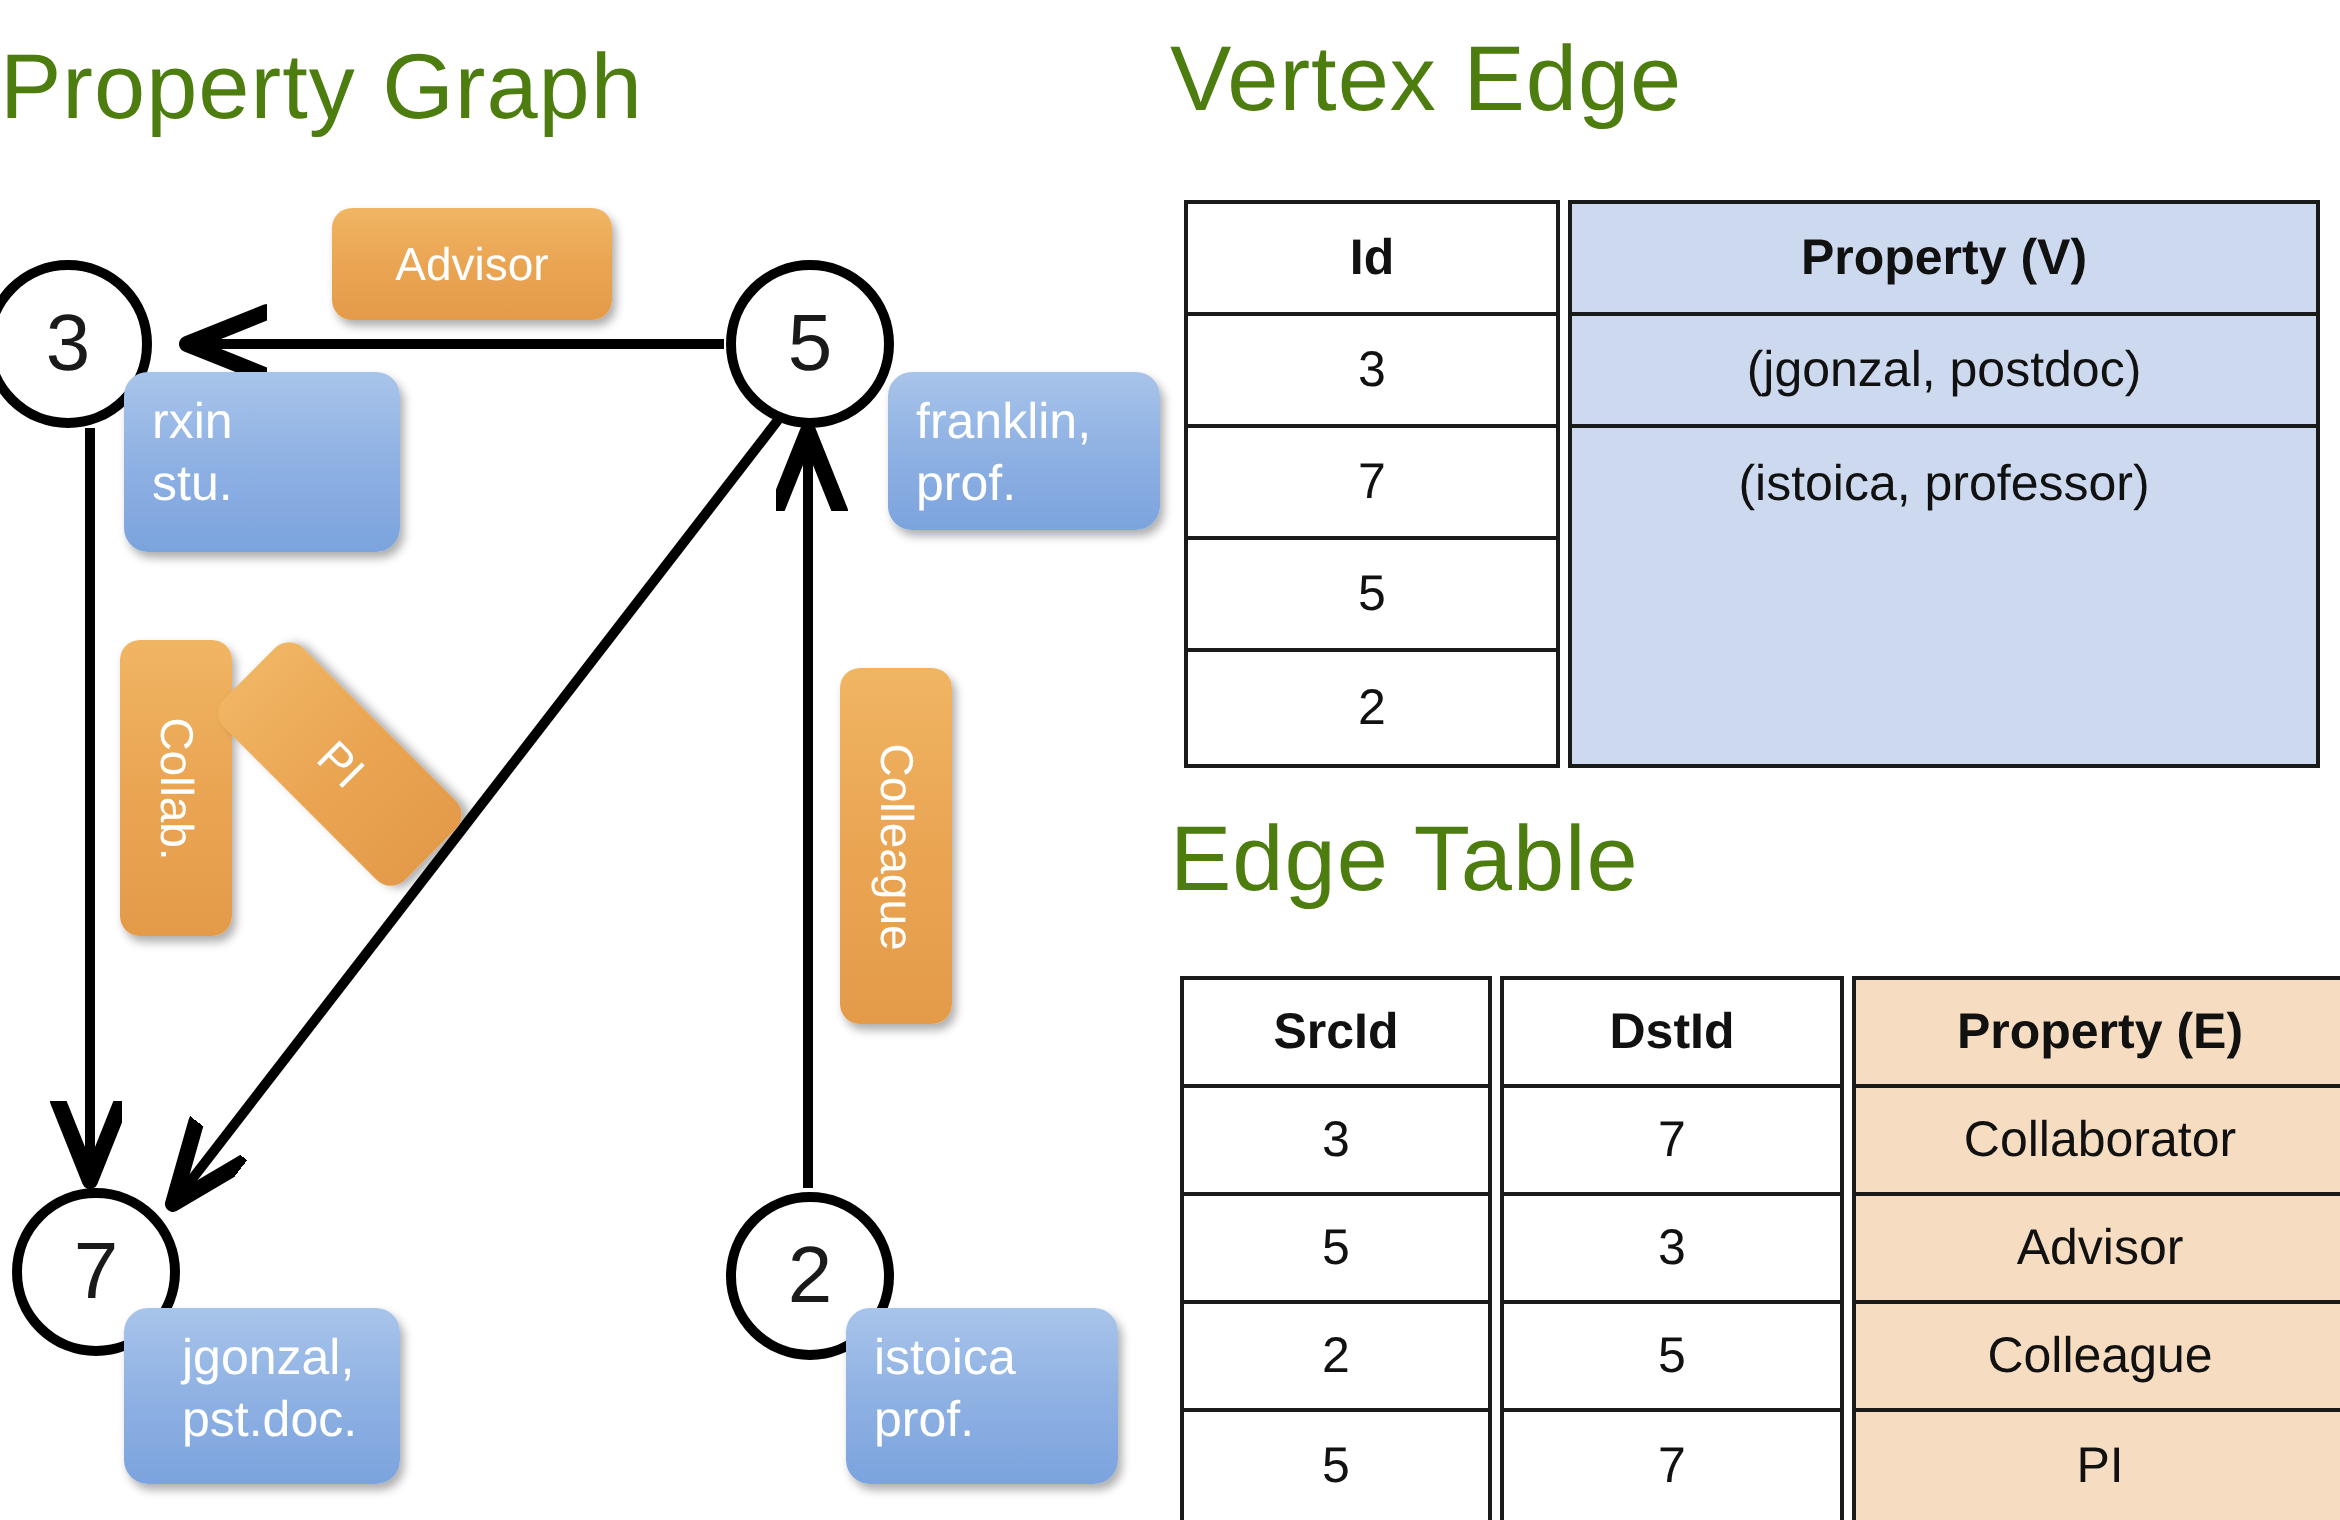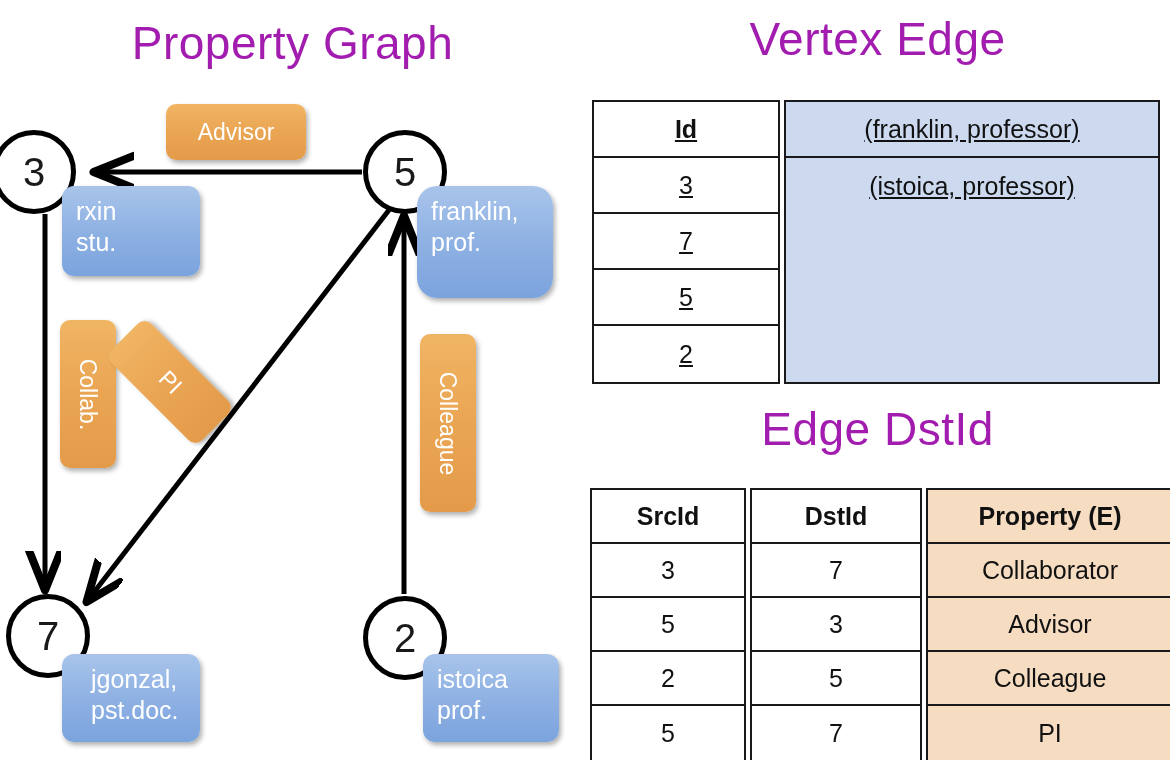--- a/index.html
+++ b/index.html
@@ -16,23 +16,22 @@
     color: #000;
   }
 
   
   .title {
     position: absolute;
     font-family: "Liberation Sans", sans-serif;
     font-weight: 300;
     font-size: 46px;
     letter-spacing: 0.5px;
-    color: #a21caf;
-    white-space: nowrap;
-    text-align: center;
+    color: #4d7c0f;
+    white-space: nowrap;
   }
   #title-property-graph { left: 0;   top: 16px;  width: 585px; }
   #title-vertex-table   { left: 585px; top: 12px; width: 585px; }
   #title-edge-table     { left: 585px; top: 402px; width: 585px; }
 
   
   #graph-canvas {
     position: absolute;
     left: 0; top: 0;
     width: 585px; height: 760px;
@@ -75,21 +74,21 @@
     color: #ffffff;
     font-size: 25px;
     font-weight: 300;
     line-height: 1.22;
     padding: 10px 14px;
     box-sizing: border-box;
     z-index: 7;
     font-family: "Liberation Sans", sans-serif;
   }
   #prop-rxin     { left: 62px;  top: 186px; width: 138px; height: 90px; }
-  #prop-franklin { left: 417px; top: 186px; width: 136px; height: 112px; border-radius: 20px; }
+  #prop-franklin { left: 444px; top: 186px; width: 136px; height: 79px; }
   #prop-jgonzal  { left: 62px;  top: 654px; width: 138px; height: 88px; padding-left: 29px; }
   #prop-istoica  { left: 423px; top: 654px; width: 136px; height: 88px; }
 
   
   .edge-label {
     position: absolute;
     border-radius: 10px;
     background: linear-gradient(to bottom, #f0b563 0%, #eaa553 50%, #e39b4a 100%);
     box-shadow: 2px 3px 5px rgba(0,0,0,0.32);
     color: #ffffff;
@@ -146,37 +145,37 @@
     color: #111;
     white-space: nowrap;
   }
   .cell:last-child { border-bottom: none; }
   .cell.hdr { font-weight: 700; font-size: 25px; }
 
   
   #vertex-table { left: 592px; top: 100px; }
   #vertex-table .col-id   { width: 188px; }
   #vertex-table .col-prop { width: 376px; background: #ccd9ef; }
-  #vertex-table .cell     { height: 56px; text-decoration: underline; }
+  #vertex-table .cell     { height: 56px; }
 
   
   #edge-table { left: 590px; top: 488px; }
   #edge-table .col-src  { width: 156px; }
   #edge-table .col-dst  { width: 172px; }
   #edge-table .col-prop { width: 248px; background: #f6ddc2; }
   #edge-table .cell     { height: 54px; }
 </style>
 </head>
 <body>
 
 <div class="title" id="title-property-graph">Property Graph</div>
 
 <div class="title" id="title-vertex-table">Vertex Edge</div>
 
-<div class="title" id="title-edge-table">Edge DstId</div>
+<div class="title" id="title-edge-table">Edge Table</div>
 
 <div id="graph-canvas">
 
   <svg id="graph-edges" viewBox="0 0 585 760" xmlns="http://www.w3.org/2000/svg">
     <defs>
       <marker id="arrowhead" markerWidth="9" markerHeight="9" refX="7.5" refY="3.2" orient="auto" markerUnits="strokeWidth">
         <path d="M0,0 L8,3.2 L0,6.4" fill="none" stroke="#000" stroke-width="1.6" stroke-linecap="round" stroke-linejoin="round"></path>
       </marker>
     </defs>
 
@@ -241,21 +240,22 @@
 
   <div class="colblock col-id">
     <div class="cell hdr">Id</div>
     <div class="cell">3</div>
     <div class="cell">7</div>
     <div class="cell">5</div>
     <div class="cell">2</div>
   </div>
 
   <div class="colblock col-prop">
-    <div class="cell">(franklin, professor)</div>
+    <div class="cell hdr">Property (V)</div>
+    <div class="cell">(jgonzal, postdoc)</div>
     <div class="cell">(istoica, professor)</div>
   </div>
 
 </div>
 
 <div class="tblwrap" id="edge-table">
 
   <div class="colblock col-src">
     <div class="cell hdr">SrcId</div>
     <div class="cell">3</div>

